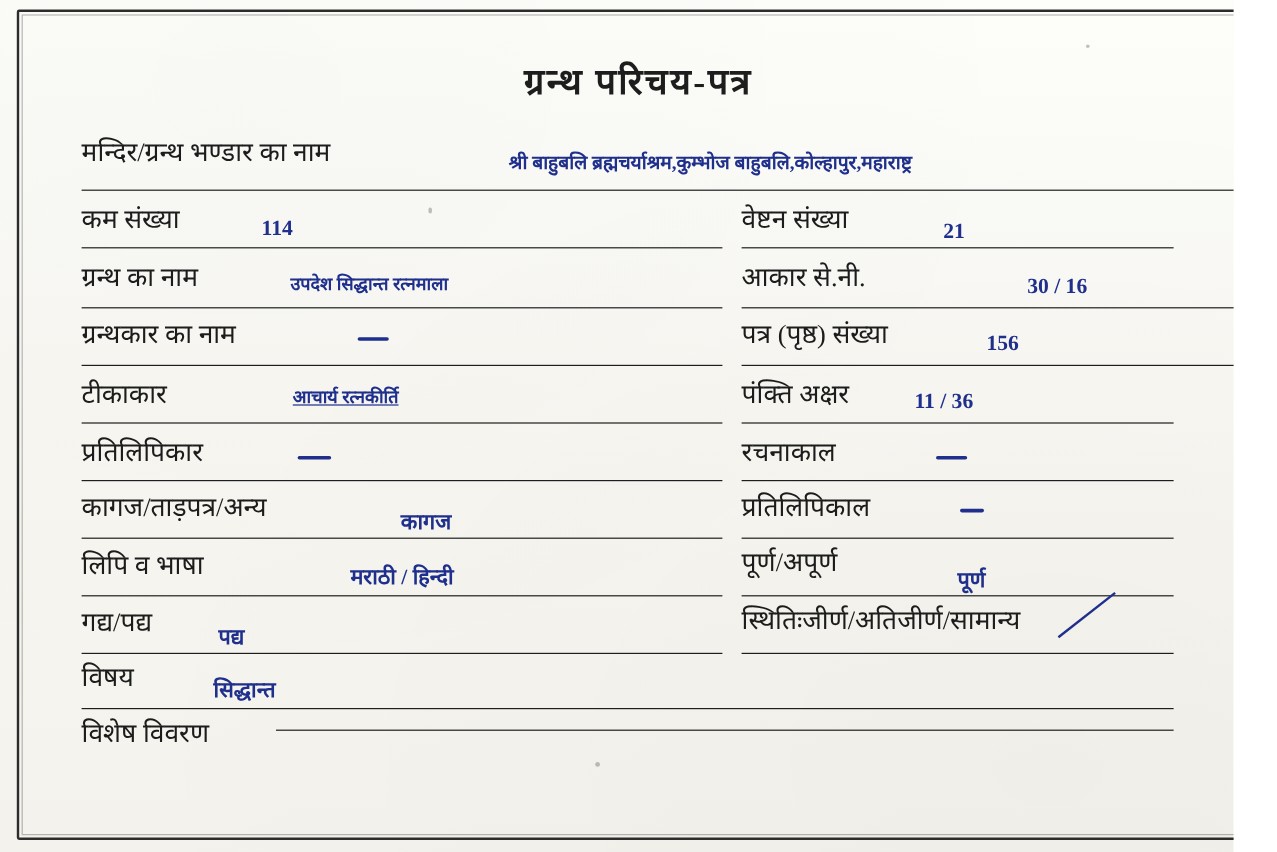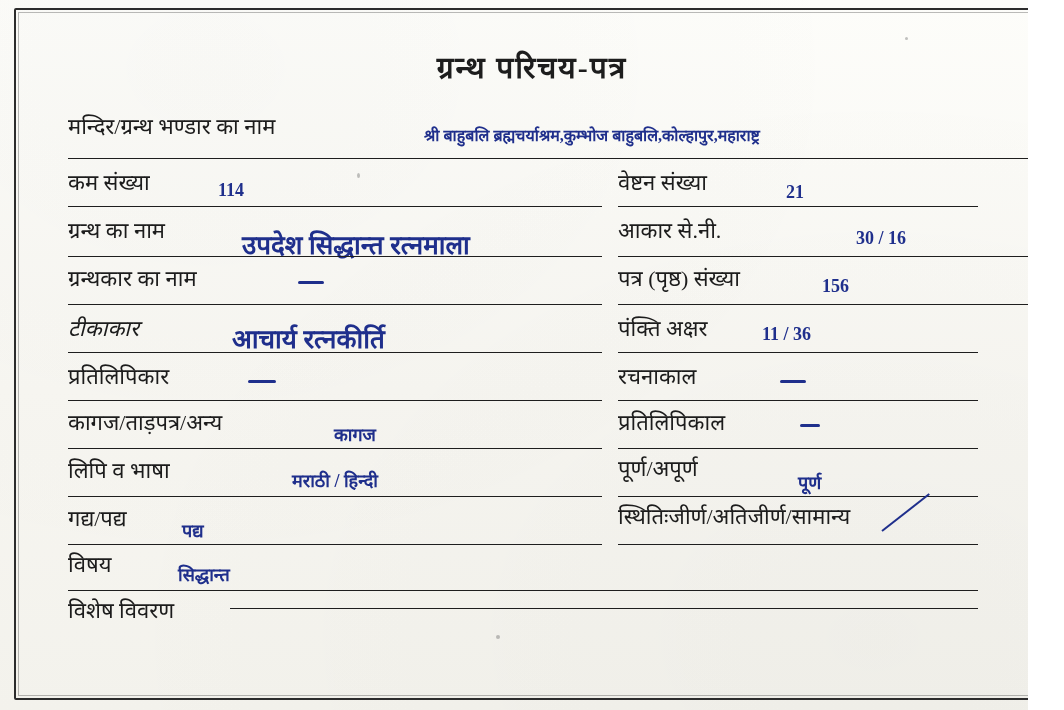--- a/index.html
+++ b/index.html
@@ -66,21 +66,21 @@
     position: absolute;
     font-family: "Liberation Serif", serif;
     font-size: 22px;
     color: #1c1c1c;
     white-space: nowrap;
   }
   
   .entry {
     position: absolute;
     font-family: "Liberation Serif", serif;
-    font-size: 26px;
+    font-size: 15px;
     color: #1f2f8c;
     white-space: nowrap;
     font-weight: 600;
   }
   .entry.small {
     font-size: 18px;
   }
   .entry.tiny {
     font-size: 16px;
   }
@@ -141,22 +141,22 @@
   <div class="rule" style="left:68px; top:256px; width:534px;"></div>
   <div class="rule" style="left:618px; top:256px; width:428px;"></div>
 
   <div class="label" style="left:68px; top:262px;">ग्रन्थकार का नाम</div>
   <div class="dash" style="left:298px; top:281px; width:26px;"></div>
   <div class="label" style="left:618px; top:262px;">पत्र (पृष्ठ) संख्या</div>
   <div class="entry small" style="left:822px; top:276px;">156</div>
   <div class="rule" style="left:68px; top:304px; width:534px;"></div>
   <div class="rule" style="left:618px; top:304px; width:428px;"></div>
 
-  <div class="label" style="left:68px; top:312px;font-style:italic;">टीकाकार</div>
-  <div class="entry" style="left:232px; top:320px;">आचार्य रत्नकीर्ति</div>
+  <div class="label" style="left:68px; top:312px;">टीकाकार</div>
+  <div class="entry" style="left:244px; top:320px;text-decoration:underline;">आचार्य रत्नकीर्ति</div>
   <div class="label" style="left:618px; top:312px;font-family:Liberation Serif, serif;">पंक्ति अक्षर</div>
   <div class="entry small" style="left:762px; top:324px;">11 / 36</div>
   <div class="rule" style="left:68px; top:352px; width:534px;"></div>
   <div class="rule" style="left:618px; top:352px; width:360px;"></div>
 
   <div class="label" style="left:68px; top:360px;">प्रतिलिपिकार</div>
   <div class="dash" style="left:248px; top:380px; width:28px;"></div>
   <div class="label" style="left:618px; top:360px;">रचनाकाल</div>
   <div class="dash" style="left:780px; top:380px; width:26px;"></div>
   <div class="rule" style="left:68px; top:400px; width:534px;"></div>

